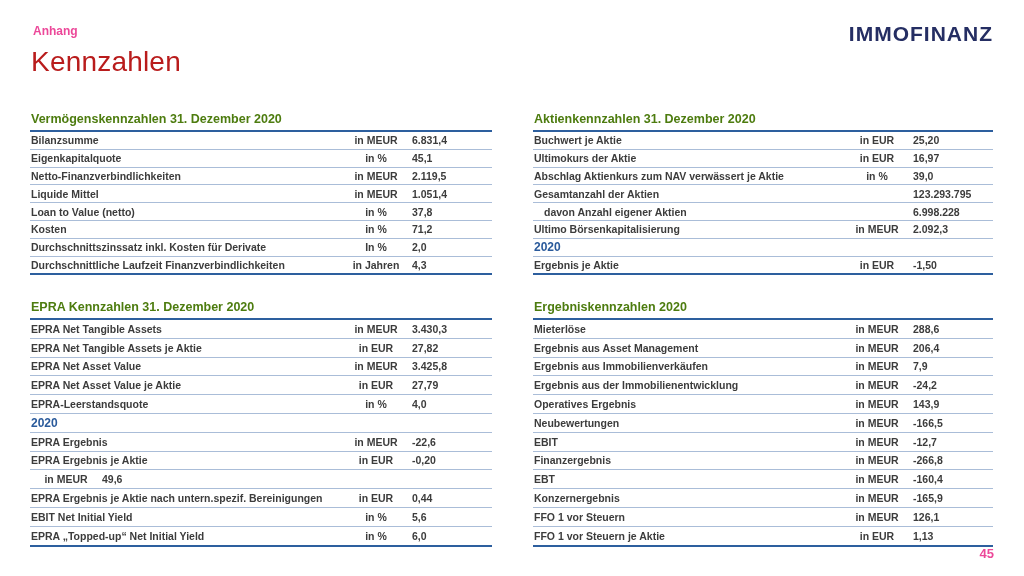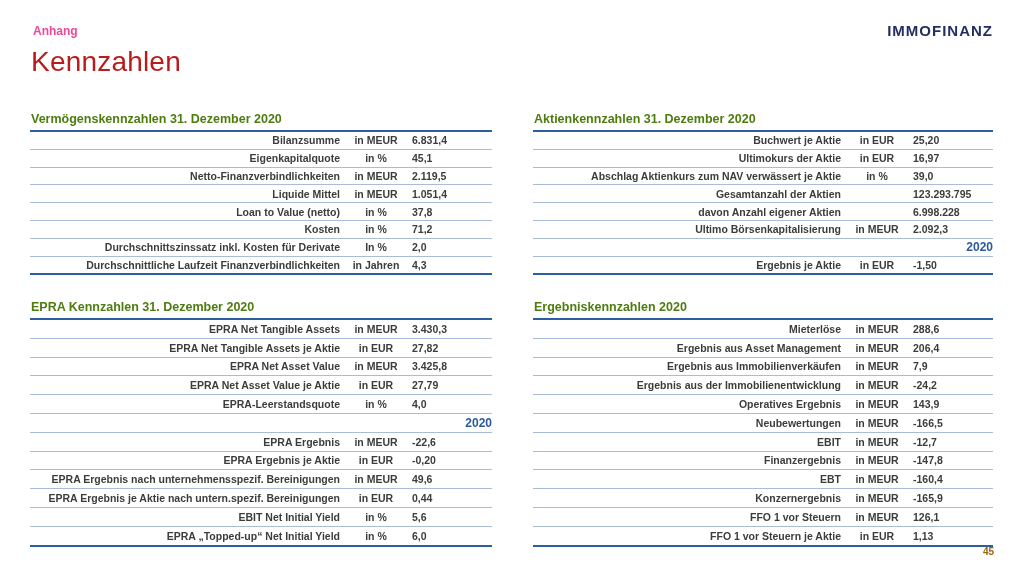--- a/index.html
+++ b/index.html
@@ -3,41 +3,41 @@
 <meta charset="utf-8">
 <style>
   html,body{margin:0;padding:0;}
   body{
     width:1024px;height:576px;position:relative;overflow:hidden;
     background:#ffffff;font-family:"Liberation Sans",sans-serif;
   }
   
   .breadcrumb{position:absolute;left:33px;top:24px;font-size:12px;font-weight:700;color:#ec4899;}
   .page-title{position:absolute;left:31px;top:46px;font-size:28px;font-weight:400;color:#b91c1c;letter-spacing:.2px;}
-  .logo{position:absolute;right:31px;top:22px;font-size:15px;font-weight:800;color:#252e63;letter-spacing:1px;}
-  .page-number{position:absolute;right:30px;top:546px;font-size:10px;font-weight:600;color:#a16207;}
+  .logo{position:absolute;right:31px;top:22px;font-size:21px;font-weight:800;color:#252e63;letter-spacing:1px;}
+  .page-number{position:absolute;right:30px;top:546px;font-size:13px;font-weight:600;color:#ec4899;}
 
   
   .tbl{position:absolute;width:462px;}
   #t0{left:30px;top:112px;}
   #t1{left:533px;top:112px;width:460px;}
   #t2{left:30px;top:300px;}
   #t3{left:533px;top:300px;width:460px;}
   .tbl h2{
     margin:0;font-size:12.5px;font-weight:700;color:#4d7c0f;
     padding:0 0 4px 1px;border-bottom:2.5px solid #2d5f9e;white-space:nowrap;
   }
   .row{
     display:flex;align-items:center;height:16.8px;
     border-bottom:1px solid #aabdd8;
     font-size:10.5px;font-weight:700;color:#3c3c3c;
   }
   #t2 .row,#t3 .row{height:17.8px;}
   .row:last-child{border-bottom:2.5px solid #2d5f9e;}
-  .row .label{flex:1;white-space:nowrap;padding-left:1px;text-align:right;}
+  .row .label{flex:1;white-space:nowrap;padding-left:1px;}
   .row.indent .label{padding-left:11px;}
   .row .unit{width:72px;text-align:center;white-space:nowrap;}
   .row .value{width:80px;text-align:left;white-space:nowrap;}
   .row.section{color:#2a5a9b;font-size:12px;}
   .row.section .label{padding-left:1px;}
 </style>
 </head>
 <body>
 
 <div class="breadcrumb">Anhang</div>
@@ -169,21 +169,20 @@
         <span class="label">EPRA Ergebnis</span>
         <span class="unit">in MEUR</span>
         <span class="value">-22,6</span>
       </div>
       <div class="row">
         <span class="label">EPRA Ergebnis je Aktie</span>
         <span class="unit">in EUR</span>
         <span class="value">-0,20</span>
       </div>
       <div class="row">
-        <span class="label">EPRA Ergebnis nach unternehmensspezif. Bereinigungen</span>
         <span class="unit">in MEUR</span>
         <span class="value">49,6</span>
       </div>
       <div class="row">
         <span class="label">EPRA Ergebnis je Aktie nach untern.spezif. Bereinigungen</span>
         <span class="unit">in EUR</span>
         <span class="value">0,44</span>
       </div>
       <div class="row">
         <span class="label">EBIT Net Initial Yield</span>
@@ -232,21 +231,21 @@
         <span class="value">-166,5</span>
       </div>
       <div class="row">
         <span class="label">EBIT</span>
         <span class="unit">in MEUR</span>
         <span class="value">-12,7</span>
       </div>
       <div class="row">
         <span class="label">Finanzergebnis</span>
         <span class="unit">in MEUR</span>
-        <span class="value">-147,8</span>
+        <span class="value">-266,8</span>
       </div>
       <div class="row">
         <span class="label">EBT</span>
         <span class="unit">in MEUR</span>
         <span class="value">-160,4</span>
       </div>
       <div class="row">
         <span class="label">Konzernergebnis</span>
         <span class="unit">in MEUR</span>
         <span class="value">-165,9</span>

